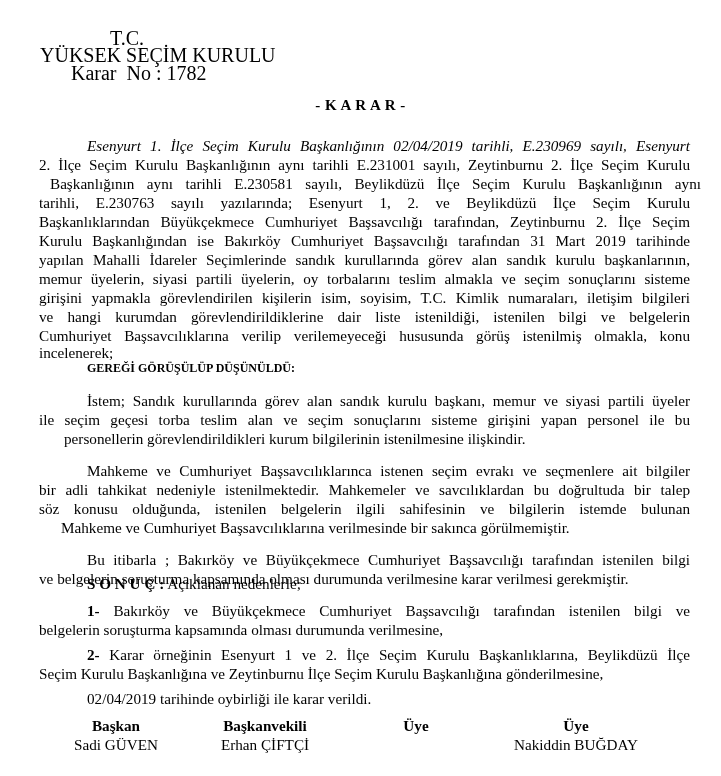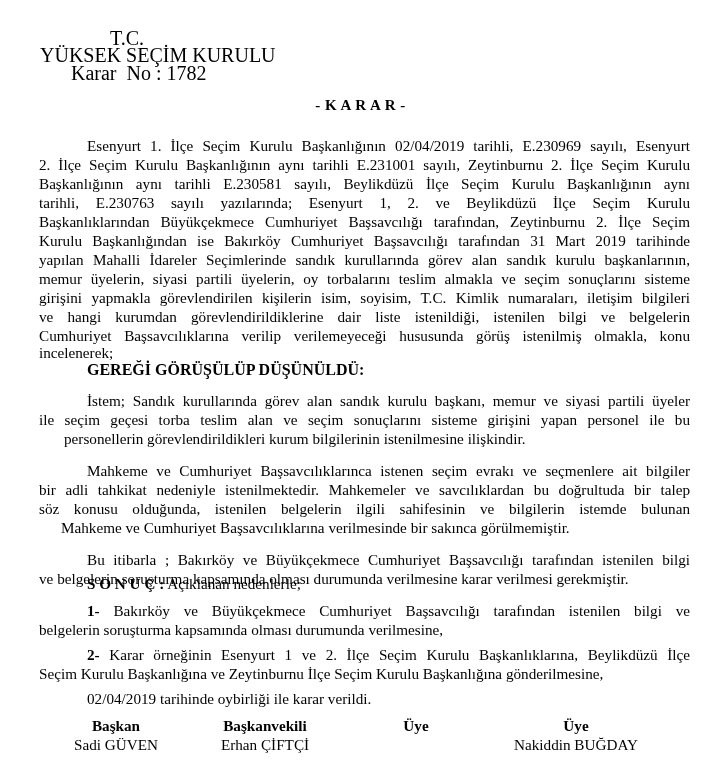--- a/index.html
+++ b/index.html
@@ -10,37 +10,37 @@
   }
   .hdr { position: absolute; font-weight: normal; font-size: 20px; white-space: nowrap; }
   .title { position: absolute; left: 0; width: 721px; top: 97px; text-align: center; font-weight: bold; font-size: 15px; letter-spacing: 0.5px; }
   .line {
     position: absolute; left: 39px; width: 651px; height: 19px; line-height: 19px;
     white-space: nowrap; text-align: justify; text-align-last: justify;
   }
   .line.ind { left: 87px; width: 603px; }
   .line.last { text-align-last: left; }
   .b { font-weight: bold; }
-  .heading { position: absolute; left: 87px; top: 352px; font-weight: bold; font-size: 16px; white-space: nowrap; }
+  .heading { position: absolute; left: 87px; top: 352px; font-weight: bold; font-size: 12px; white-space: nowrap; }
   .sig { position: absolute; text-align: center; width: 160px; line-height: 19px; }
   .sig .role { font-weight: bold; }
 </style>
 </head>
 <body>
 
 <div class="hdr" style="left:110px; top:27px;">T.C.</div>
 <div class="hdr" style="left:40px; top:44px;">YÜKSEK SEÇİM KURULU</div>
 <div class="hdr" style="left:71px; top:62px; white-space:pre;">Karar  No : 1782</div>
 
 <div class="title">- K A R A R -</div>
 
 <div>
-  <div class="line ind" style="top:136px;">Esenyurt 1. İlçe Seçim Kurulu Başkanlığının 02/04/2019 tarihli, E.230969 sayılı, Esenyurt</div>
+  <div class="line ind" style="top:136px;font-style:italic;">Esenyurt 1. İlçe Seçim Kurulu Başkanlığının 02/04/2019 tarihli, E.230969 sayılı, Esenyurt</div>
   <div class="line" style="top:155px;">2. İlçe Seçim Kurulu Başkanlığının aynı tarihli E.231001 sayılı, Zeytinburnu 2. İlçe Seçim Kurulu</div>
-  <div class="line" style="top:174px;">Başkanlığının aynı tarihli E.230581 sayılı, Beylikdüzü İlçe Seçim Kurulu Başkanlığının aynı</div>
+  <div class="line" style="top:174px;margin-left:11px;">Başkanlığının aynı tarihli E.230581 sayılı, Beylikdüzü İlçe Seçim Kurulu Başkanlığının aynı</div>
   <div class="line" style="top:193px; word-spacing:4px;">tarihli, E.230763 sayılı yazılarında; Esenyurt 1, 2. ve  Beylikdüzü İlçe Seçim Kurulu</div>
   <div class="line" style="top:212px;">Başkanlıklarından Büyükçekmece Cumhuriyet Başsavcılığı tarafından, Zeytinburnu 2. İlçe Seçim</div>
   <div class="line" style="top:231px;">Kurulu Başkanlığından ise Bakırköy Cumhuriyet Başsavcılığı tarafından 31 Mart 2019 tarihinde</div>
   <div class="line" style="top:250px;">yapılan Mahalli İdareler Seçimlerinde sandık kurullarında görev alan sandık kurulu başkanlarının,</div>
   <div class="line" style="top:269px;">memur üyelerin, siyasi partili üyelerin, oy torbalarını teslim almakla ve seçim sonuçlarını sisteme</div>
   <div class="line" style="top:288px;">girişini yapmakla görevlendirilen kişilerin isim, soyisim, T.C. Kimlik numaraları, iletişim bilgileri</div>
   <div class="line" style="top:307px;">ve hangi kurumdan görevlendirildiklerine dair liste istenildiği, istenilen bilgi ve belgelerin</div>
   <div class="line" style="top:326px;">Cumhuriyet Başsavcılıklarına verilip verilemeyeceği hususunda görüş istenilmiş olmakla, konu</div>
   <div class="line last" style="top:343px;">incelenerek;</div>
 </div>

